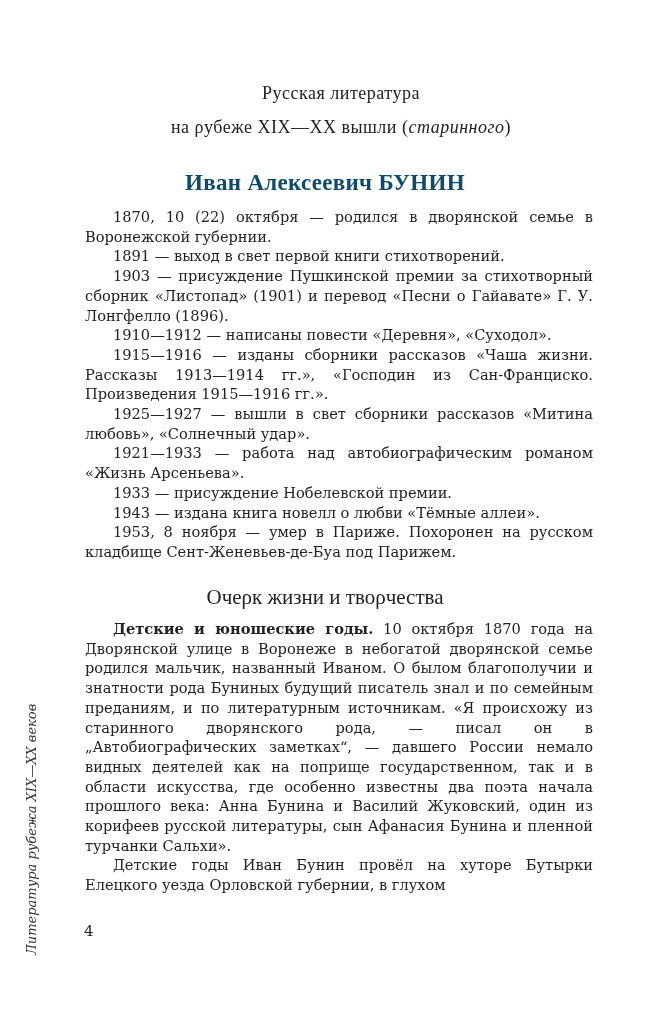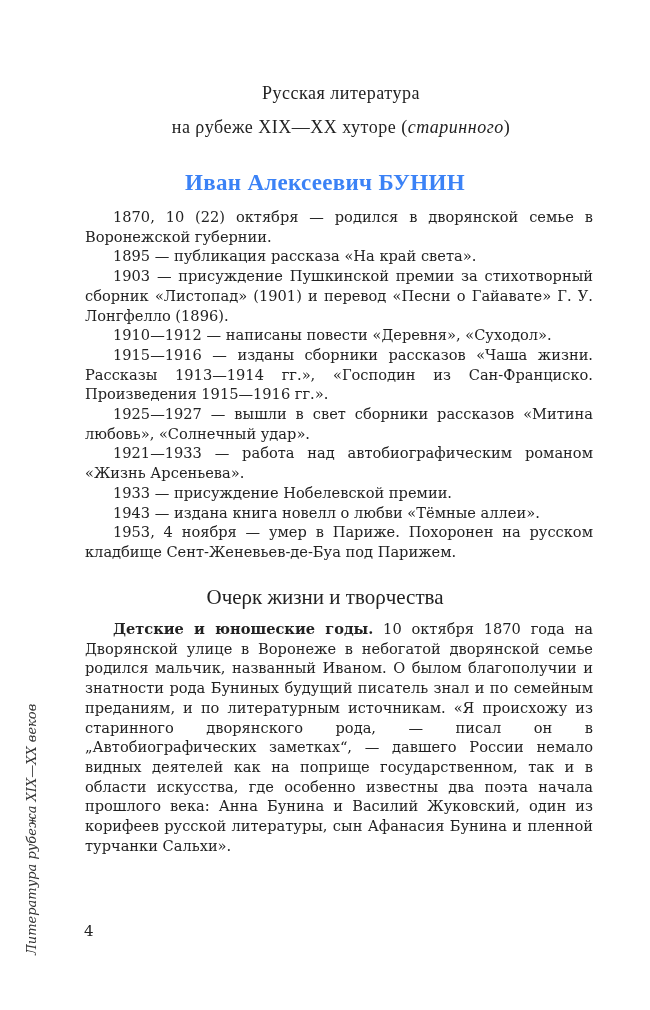--- a/index.html
+++ b/index.html
@@ -12,21 +12,21 @@
       position: absolute; left: 16px; width: 650px; text-align: center;
       font-family: "Liberation Serif", serif; font-size: 18px; letter-spacing: 0.5px;
       color: #222;
     }
     .t1 { top: 83px; }
     .t2 { top: 117px; }
     .t2 i { font-style: italic; }
     .author {
       position: absolute; top: 170px; left: 0; width: 650px; text-align: center;
       font-family: "Liberation Serif", serif; font-weight: bold; font-size: 23px;
-      letter-spacing: 0.3px; color: #3b82f6;
+      letter-spacing: 0.3px; color: #0c4a6e;
     }
     .body-block {
       position: absolute; left: 85px; width: 508px;
       font-family: "DejaVu Serif", serif; font-size: 14.6px; line-height: 19.7px;
       text-align: justify; color: #222;
     }
     .chron { top: 207px; }
     .essay { top: 619px; }
     .body-block p { margin: 0; text-indent: 28px; }
     .section-heading {
@@ -42,37 +42,38 @@
     }
     .page-number {
       position: absolute; left: 84px; top: 922px;
       font-family: "DejaVu Serif", serif; font-size: 15px; color: #222;
     }
   </style>
 </head>
 <body>
 
 <div class="title t1">Ρусская литература</div>
-<div class="title t2"><span>на ρубеже XIX—XX хуторе (</span><i>старинного</i><span>)</span></div>
+<div class="title t2"><span>на ρубеже XIX—XX вышли (</span><i>старинного</i><span>)</span></div>
 
 <div class="author">Иван Алексеевич БУНИН</div>
 
 <div class="body-block chron">
   <p>1870, 10 (22) октября — родился в дворянской семье в Воронежской губернии.</p>
-  <p>1895 — публикация рассказа «На край света».</p>
+  <p>1891 — выход в свет первой книги стихотворений.</p>
   <p>1903 — присуждение Пушкинской премии за стихотворный сборник «Листопад» (1901) и перевод «Песни о Гайавате» Г. У. Лонгфелло (1896).</p>
   <p>1910—1912 — написаны повести «Деревня», «Суходол».</p>
   <p>1915—1916 — изданы сборники рассказов «Чаша жизни. Рассказы 1913—1914 гг.», «Господин из Сан-Франциско. Произведения 1915—1916 гг.».</p>
   <p>1925—1927 — вышли в свет сборники рассказов «Митина любовь», «Солнечный удар».</p>
   <p>1921—1933 — работа над автобиографическим романом «Жизнь Арсеньева».</p>
   <p>1933 — присуждение Нобелевской премии.</p>
   <p>1943 — издана книга новелл о любви «Тёмные аллеи».</p>
-  <p>1953, 4 ноября — умер в Париже. Похоронен на русском кладбище Сент-Женевьев-де-Буа под Парижем.</p>
+  <p>1953, 8 ноября — умер в Париже. Похоронен на русском кладбище Сент-Женевьев-де-Буа под Парижем.</p>
 </div>
 
 <div class="section-heading">Очеρк жизни и твоρчества</div>
 
 <div class="body-block essay">
   <p><span class="b">Детские и юношеские годы.</span><span> 10 октября 1870 года на Дворянской улице в Воронеже в небогатой дворянской семье родился мальчик, названный Иваном. О былом благополучии и знатности рода Буниных будущий писатель знал и по семейным преданиям, и по литературным источникам. «Я происхожу из старинного дворянского рода, — писал он в „Автобиографических заметках“, — давшего России немало видных деятелей как на поприще государственном, так и в области искусства, где особенно известны два поэта начала прошлого века: Анна Бунина и Василий Жуковский, один из корифеев русской литературы, сын Афанасия Бунина и пленной турчанки Сальхи».</span></p>
+  <p>Детские годы Иван Бунин провёл на хуторе Бутырки Елецкого уезда Орловской губернии, в глухом</p>
 </div>
 
 <div class="side-running">Литература рубежа XIX—XX веков</div>
 <div class="page-number">4</div>
 
 </body></html>

